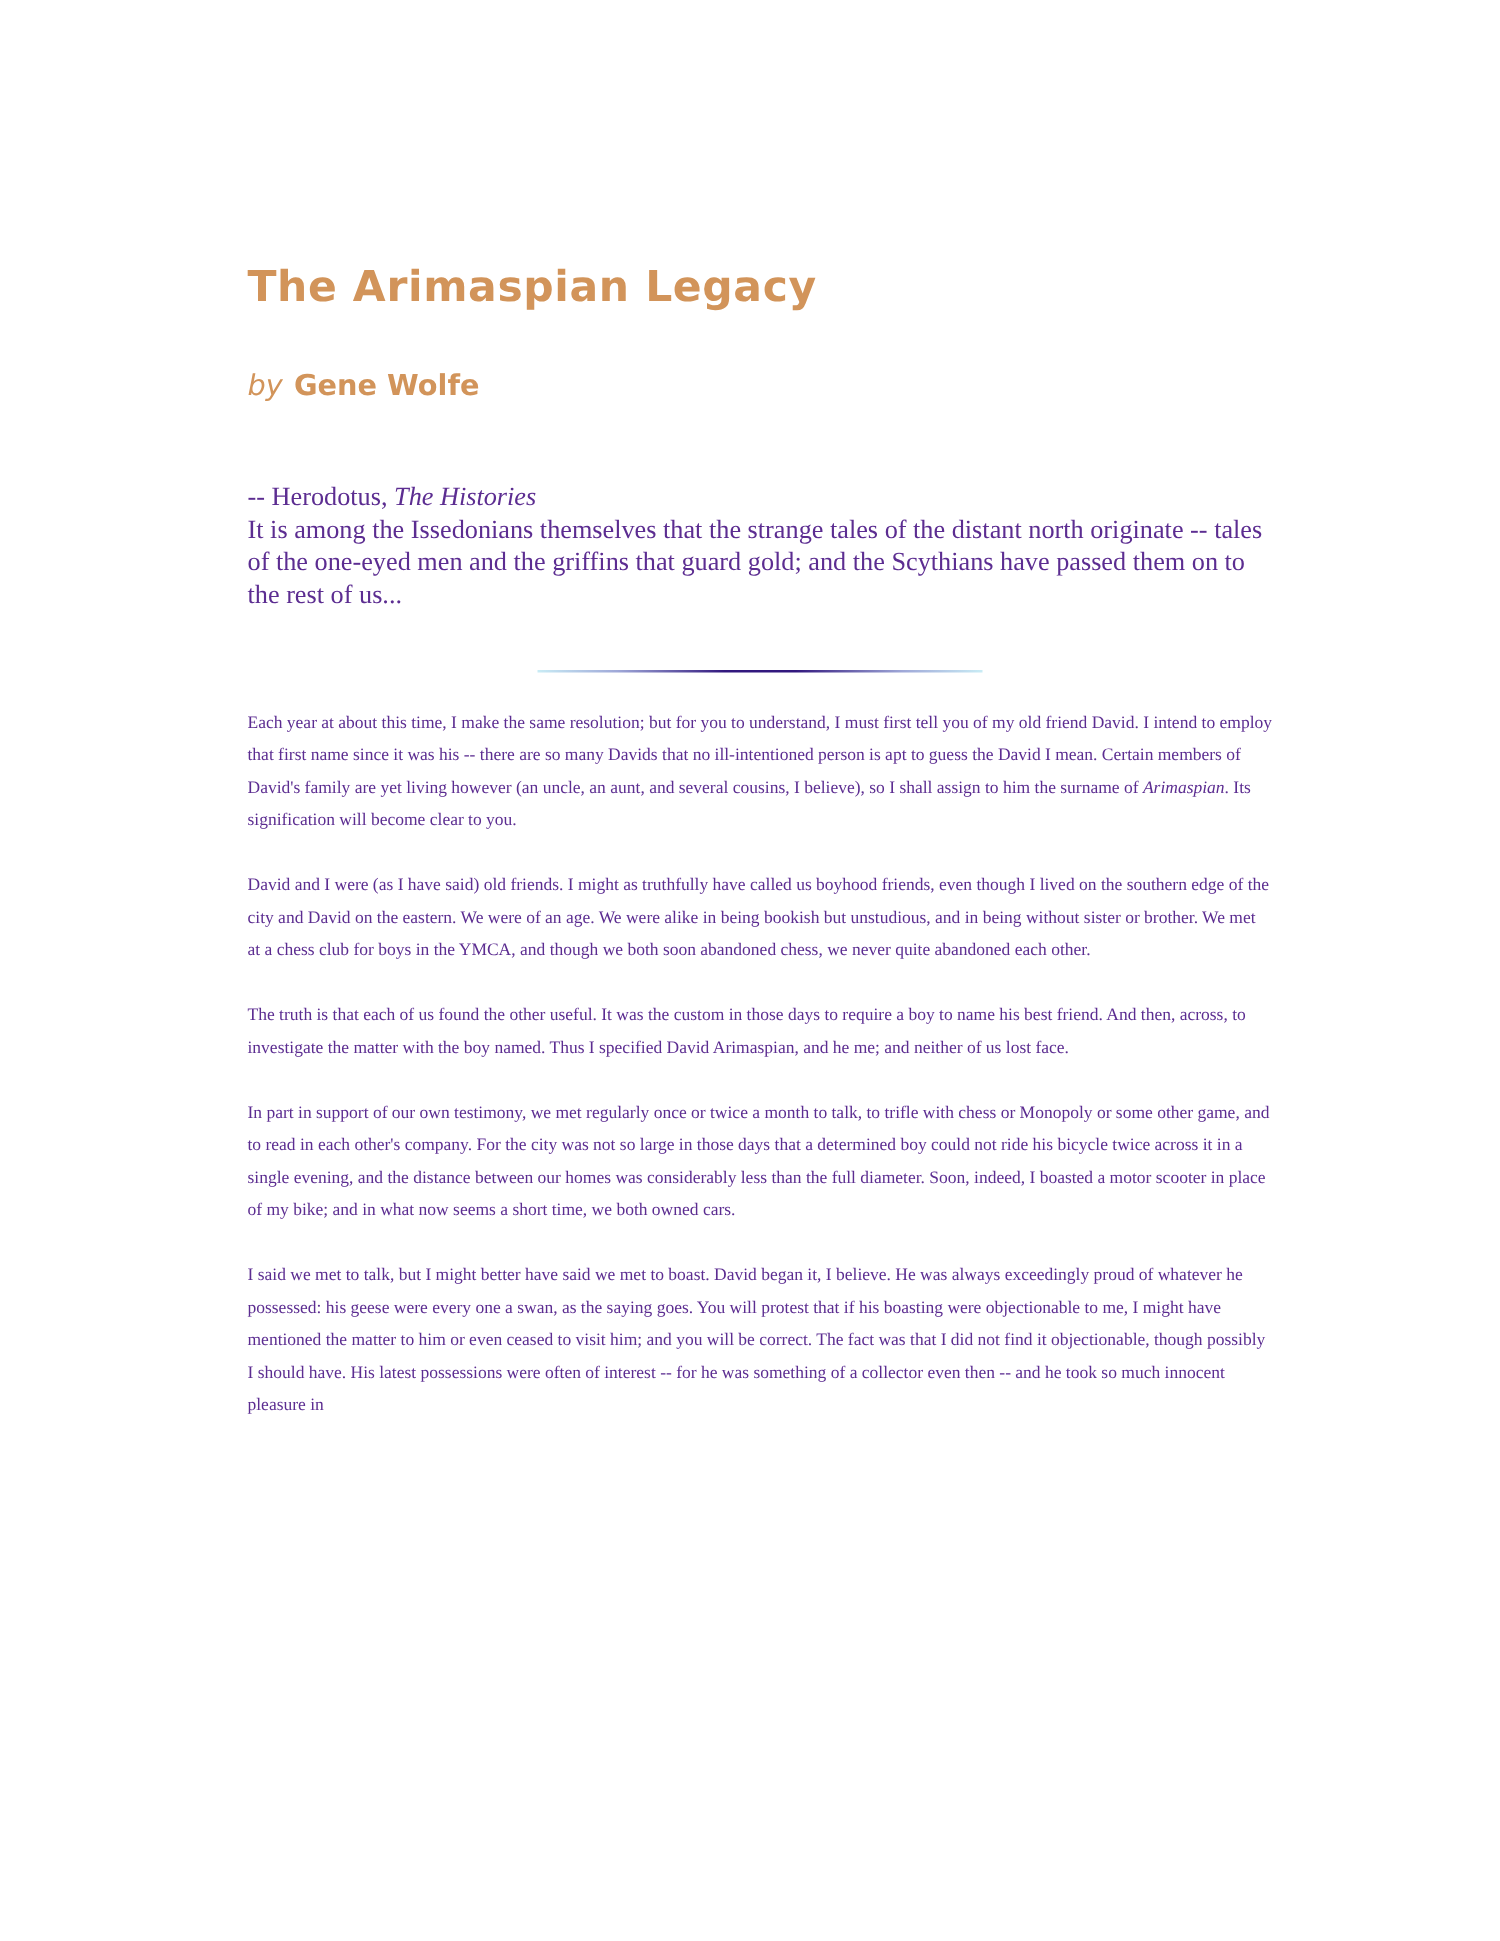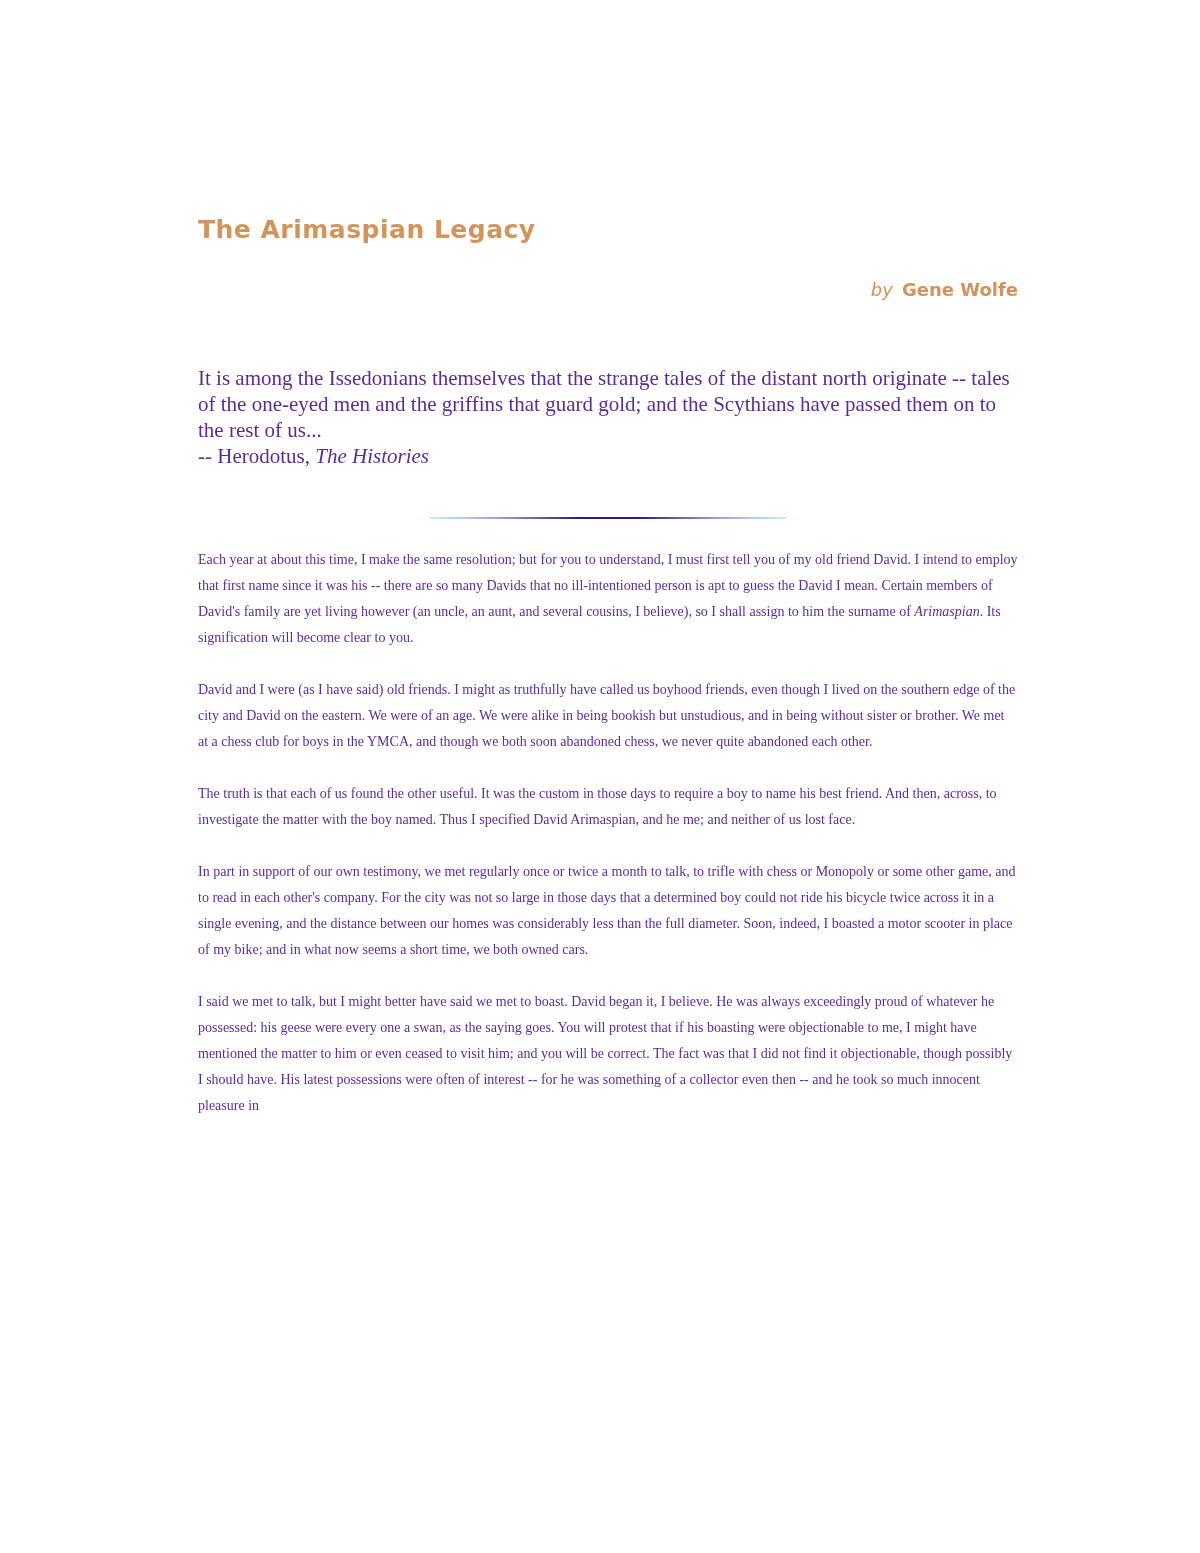--- a/index.html
+++ b/index.html
@@ -24,32 +24,31 @@
   .page {
     width: 1200px;
     min-height: 1553px;
     padding: 210px 182px 120px 198px;
     background: var(--bg);
   }
   .title {
     margin: 0;
     font-family: "DejaVu Sans", "Liberation Sans", sans-serif;
     font-weight: bold;
-    font-size: 25px;
+    font-size: 34px;
     line-height: 40px;
     letter-spacing: 0.5px;
     color: var(--accent);
   }
   .byline {
-    margin-top: 25px;
+    margin-top: 44px;
     font-family: "DejaVu Sans", "Liberation Sans", sans-serif;
-    font-size: 18px;
+    font-size: 23px;
     line-height: 30px;
     color: var(--accent);
-    text-align: right;
   }
   .byline .prefix {
     font-style: italic;
     font-weight: normal;
     margin-right: 9px;
   }
   .byline .author {
     font-weight: bold;
   }
   .epigraph {
@@ -92,22 +91,22 @@
 
 <div class="page">
 
   <h1 class="title">The Arimaspian Legacy</h1>
 
   <div class="byline">
     <span class="prefix">by</span><span class="author">Gene Wolfe</span>
   </div>
 
   <div class="epigraph">
+    <div><span>-- Herodotus, </span><em class="work-title">The Histories</em></div>
     <div>It is among the Issedonians themselves that the strange tales of the distant north originate -- tales of the one-eyed men and the griffins that guard gold; and the Scythians have passed them on to the rest of us...</div>
-    <div><span>-- Herodotus, </span><em class="work-title">The Histories</em></div>
   </div>
 
   <div class="divider"></div>
 
   <div class="story">
       <p><span>Each year at about this time, I make the same resolution; but for you to understand, I must first tell you of my old friend David. I intend to employ that first name since it was his -- there are so many Davids that no ill-intentioned person is apt to guess the David I mean. Certain members of David's family are yet living however (an uncle, an aunt, and several cousins, I believe), so I shall assign to him the surname of </span><em>Arimaspian</em><span>. Its signification will become clear to you.</span></p>
       <p><span>David and I were (as I have said) old friends. I might as truthfully have called us boyhood friends, even though I lived on the southern edge of the city and David on the eastern. We were of an age. We were alike in being bookish but unstudious, and in being without sister or brother. We met at a chess club for boys in the YMCA, and though we both soon abandoned chess, we never quite abandoned each other.</span></p>
       <p><span>The truth is that each of us found the other useful. It was the custom in those days to require a boy to name his best friend. And then, across, to investigate the matter with the boy named. Thus I specified David Arimaspian, and he me; and neither of us lost face.</span></p>
       <p><span>In part in support of our own testimony, we met regularly once or twice a month to talk, to trifle with chess or Monopoly or some other game, and to read in each other's company. For the city was not so large in those days that a determined boy could not ride his bicycle twice across it in a single evening, and the distance between our homes was considerably less than the full diameter. Soon, indeed, I boasted a motor scooter in place of my bike; and in what now seems a short time, we both owned cars.</span></p>
       <p><span>I said we met to talk, but I might better have said we met to boast. David began it, I believe. He was always exceedingly proud of whatever he possessed: his geese were every one a swan, as the saying goes. You will protest that if his boasting were objectionable to me, I might have mentioned the matter to him or even ceased to visit him; and you will be correct. The fact was that I did not find it objectionable, though possibly I should have. His latest possessions were often of interest -- for he was something of a collector even then -- and he took so much innocent pleasure in</span></p>

